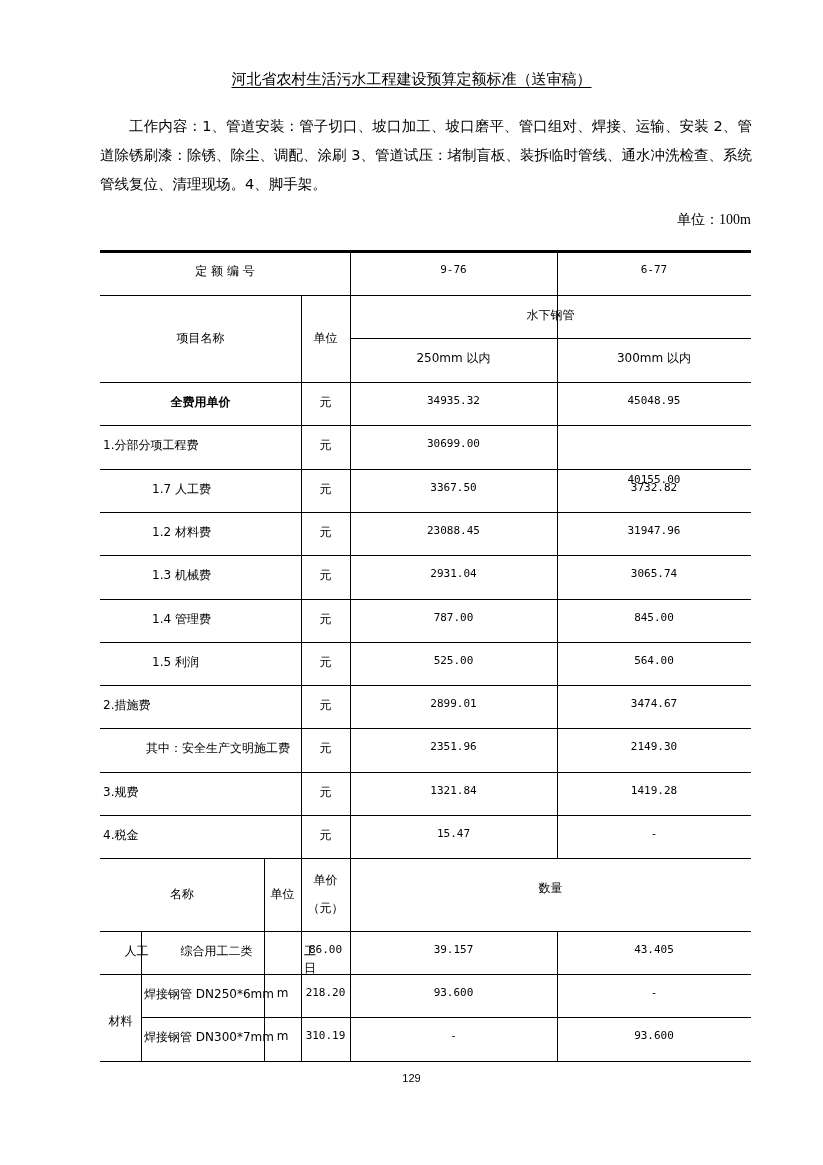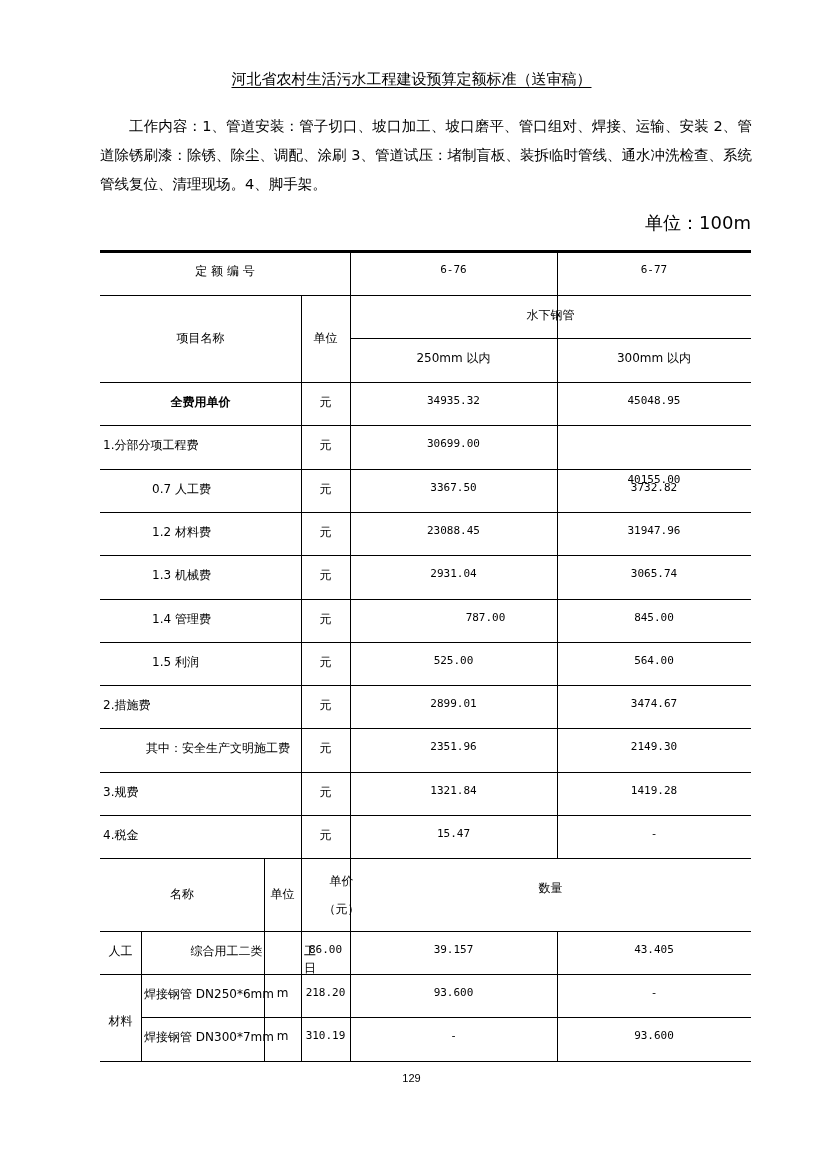--- a/index.html
+++ b/index.html
@@ -11,21 +11,21 @@
     position: absolute; left: 0; width: 823px; top: 70px; text-align: center;
     font-size: 15px;
   }
   .title span { text-decoration: underline; text-underline-offset: 3px; }
   .para {
     position: absolute; left: 100px; width: 652px; top: 112px;
     font-size: 14.5px; line-height: 29px; text-indent: 29px;
     text-align: justify;
   }
   .unit-note {
-    position: absolute; right: 72px; top: 211px; font-size: 18px;
+    position: absolute; right: 72px; top: 211px; font-size: 14px; font-family: Liberation Serif, serif;
   }
   .cell {
     position: absolute; box-sizing: border-box; display: flex;
     align-items: center; justify-content: center; font-size: 12px;
     text-align: center;
   }
   .cell.left { justify-content: flex-start; padding-left: 3px; }
   .cell.indent { justify-content: flex-start; padding-left: 52px; }
   .cell.top { align-items: flex-start; padding-top: 12px; }
   .cell.bold { font-weight: bold; }
@@ -39,53 +39,53 @@
 </head>
 <body>
 
 <div class="title"><span>河北省农村生活污水工程建设预算定额标准（送审稿）</span></div>
 <div class="para">工作内容：1、管道安装：管子切口、坡口加工、坡口磨平、管口组对、焊接、运输、安装 2、管道除锈刷漆：除锈、除尘、调配、涂刷 3、管道试压：堵制盲板、装拆临时管线、通水冲洗检查、系统管线复位、清理现场。4、脚手架。</div>
 <div class="unit-note">单位：100m</div>
 
 <div id="table">
 
   <div class="cell top" style="left:100px;top:251px;width:250px;height:44px;">定 额 编 号</div>
-  <div class="cell top num" style="left:350px;top:251px;width:207px;height:44px;">6-76</div>
+  <div class="cell top num" style="left:350px;top:251px;width:207px;height:44px;">9-76</div>
   <div class="cell top num" style="left:557px;top:251px;width:194px;height:44px;">6-77</div>
 
   <div class="cell" style="left:100px;top:295px;width:201px;height:87px;">项目名称</div>
   <div class="cell" style="left:301px;top:295px;width:49px;height:87px;">单位</div>
   <div class="cell top" style="left:350px;top:295px;width:401px;height:43px;">水下钢管</div>
   <div class="cell top" style="left:350px;top:338px;width:207px;height:44px;">250mm 以内</div>
   <div class="cell top" style="left:557px;top:338px;width:194px;height:44px;">300mm 以内</div>
 
   <div id="cost-rows">
       <div class="cell top bold" style="left: 100px; top: 382px; width: 201px; height: 43px;">全费用单价</div>
       <div class="cell top " style="left: 301px; top: 382px; width: 49px; height: 43px;">元</div>
       <div class="cell top num" style="left: 350px; top: 382px; width: 207px; height: 43px;">34935.32</div>
       <div class="cell top num" style="left: 557px; top: 382px; width: 194px; height: 43px;">45048.95</div>
       <div class="cell top left" style="left: 100px; top: 425px; width: 201px; height: 44px;">1.分部分项工程费</div>
       <div class="cell top " style="left: 301px; top: 425px; width: 49px; height: 44px;">元</div>
       <div class="cell top num" style="left: 350px; top: 425px; width: 207px; height: 44px;">30699.00</div>
       <div class="cell top num" style="left: 557px; top: 425px; width: 194px; height: 44px; margin-top: 36px;">40155.00</div>
-      <div class="cell top indent" style="left: 100px; top: 469px; width: 201px; height: 43px;">0.7 人工费</div>
+      <div class="cell top indent" style="left: 100px; top: 469px; width: 201px; height: 43px;">1.7 人工费</div>
       <div class="cell top " style="left: 301px; top: 469px; width: 49px; height: 43px;">元</div>
       <div class="cell top num" style="left: 350px; top: 469px; width: 207px; height: 43px;">3367.50</div>
       <div class="cell top num" style="left: 557px; top: 469px; width: 194px; height: 43px;">3732.82</div>
       <div class="cell top indent" style="left: 100px; top: 512px; width: 201px; height: 43px;">1.2 材料费</div>
       <div class="cell top " style="left: 301px; top: 512px; width: 49px; height: 43px;">元</div>
       <div class="cell top num" style="left: 350px; top: 512px; width: 207px; height: 43px;">23088.45</div>
       <div class="cell top num" style="left: 557px; top: 512px; width: 194px; height: 43px;">31947.96</div>
       <div class="cell top indent" style="left: 100px; top: 555px; width: 201px; height: 44px;">1.3 机械费</div>
       <div class="cell top " style="left: 301px; top: 555px; width: 49px; height: 44px;">元</div>
       <div class="cell top num" style="left: 350px; top: 555px; width: 207px; height: 44px;">2931.04</div>
       <div class="cell top num" style="left: 557px; top: 555px; width: 194px; height: 44px;">3065.74</div>
       <div class="cell top indent" style="left: 100px; top: 599px; width: 201px; height: 43px;">1.4 管理费</div>
       <div class="cell top " style="left: 301px; top: 599px; width: 49px; height: 43px;">元</div>
-      <div class="cell top num" style="left: 350px; top: 599px; width: 207px; height: 43px; margin-left: 32px;">787.00</div>
+      <div class="cell top num" style="left: 350px; top: 599px; width: 207px; height: 43px;">787.00</div>
       <div class="cell top num" style="left: 557px; top: 599px; width: 194px; height: 43px;">845.00</div>
       <div class="cell top indent" style="left: 100px; top: 642px; width: 201px; height: 43px;">1.5 利润</div>
       <div class="cell top " style="left: 301px; top: 642px; width: 49px; height: 43px;">元</div>
       <div class="cell top num" style="left: 350px; top: 642px; width: 207px; height: 43px;">525.00</div>
       <div class="cell top num" style="left: 557px; top: 642px; width: 194px; height: 43px;">564.00</div>
       <div class="cell top left" style="left: 100px; top: 685px; width: 201px; height: 43px;">2.措施费</div>
       <div class="cell top " style="left: 301px; top: 685px; width: 49px; height: 43px;">元</div>
       <div class="cell top num" style="left: 350px; top: 685px; width: 207px; height: 43px;">2899.01</div>
       <div class="cell top num" style="left: 557px; top: 685px; width: 194px; height: 43px;">3474.67</div>
       <div class="cell top left" style="left: 100px; top: 728px; width: 201px; height: 44px; margin-left: 43px;">其中：安全生产文明施工费</div>
@@ -97,30 +97,30 @@
       <div class="cell top num" style="left: 350px; top: 772px; width: 207px; height: 43px;">1321.84</div>
       <div class="cell top num" style="left: 557px; top: 772px; width: 194px; height: 43px; text-align: center;">1419.28</div>
       <div class="cell top left" style="left: 100px; top: 815px; width: 201px; height: 43px;">4.税金</div>
       <div class="cell top " style="left: 301px; top: 815px; width: 49px; height: 43px;">元</div>
       <div class="cell top num" style="left: 350px; top: 815px; width: 207px; height: 43px;">15.47</div>
       <div class="cell top num" style="left: 557px; top: 815px; width: 194px; height: 43px;">-</div>
     </div>
 
   <div class="cell" style="left:100px;top:858px;width:164px;height:73px;">名称</div>
   <div class="cell" style="left:264px;top:858px;width:37px;height:73px;">单位</div>
-  <div class="cell" style="left:317px;top:858px;width:49px;height:73px;">
+  <div class="cell" style="left:301px;top:858px;width:49px;height:73px;font-family:Liberation Mono, monospace;">
     <div class="stack">
         <span>单价</span>
         <span>（元）</span>
       </div>
   </div>
   <div class="cell" style="left:350px;top:858px;width:401px;height:60px;">数量</div>
 
-  <div class="cell top" style="left:100px;top:931px;width:41px;height:43px;">人工</div>
-  <div class="cell top" style="left:151px;top:931px;width:123px;height:43px;padding-left:28px;">综合用工二类</div>
+  <div class="cell top" style="left:116px;top:931px;width:41px;height:43px;">人工</div>
+  <div class="cell top" style="left:141px;top:931px;width:123px;height:43px;padding-left:28px;">综合用工二类</div>
   <div class="cell top" style="left:264px;top:931px;width:37px;height:43px;padding-left:46px;">工日</div>
   <div class="cell top num" style="left:301px;top:931px;width:49px;height:43px;">86.00</div>
   <div class="cell top num" style="left:350px;top:931px;width:207px;height:43px;">39.157</div>
   <div class="cell top num" style="left:557px;top:931px;width:194px;height:43px;">43.405</div>
 
   <div class="cell" style="left:100px;top:974px;width:41px;height:87px;padding-top:8px;">材料</div>
 
   <div class="cell top left" style="left:141px;top:974px;width:123px;height:43px;white-space:nowrap;font-size:12px;">焊接钢管 DN250*6mm</div>
   <div class="cell top" style="left:264px;top:974px;width:37px;height:43px;">m</div>
   <div class="cell top num" style="left:301px;top:974px;width:49px;height:43px;">218.20</div>

